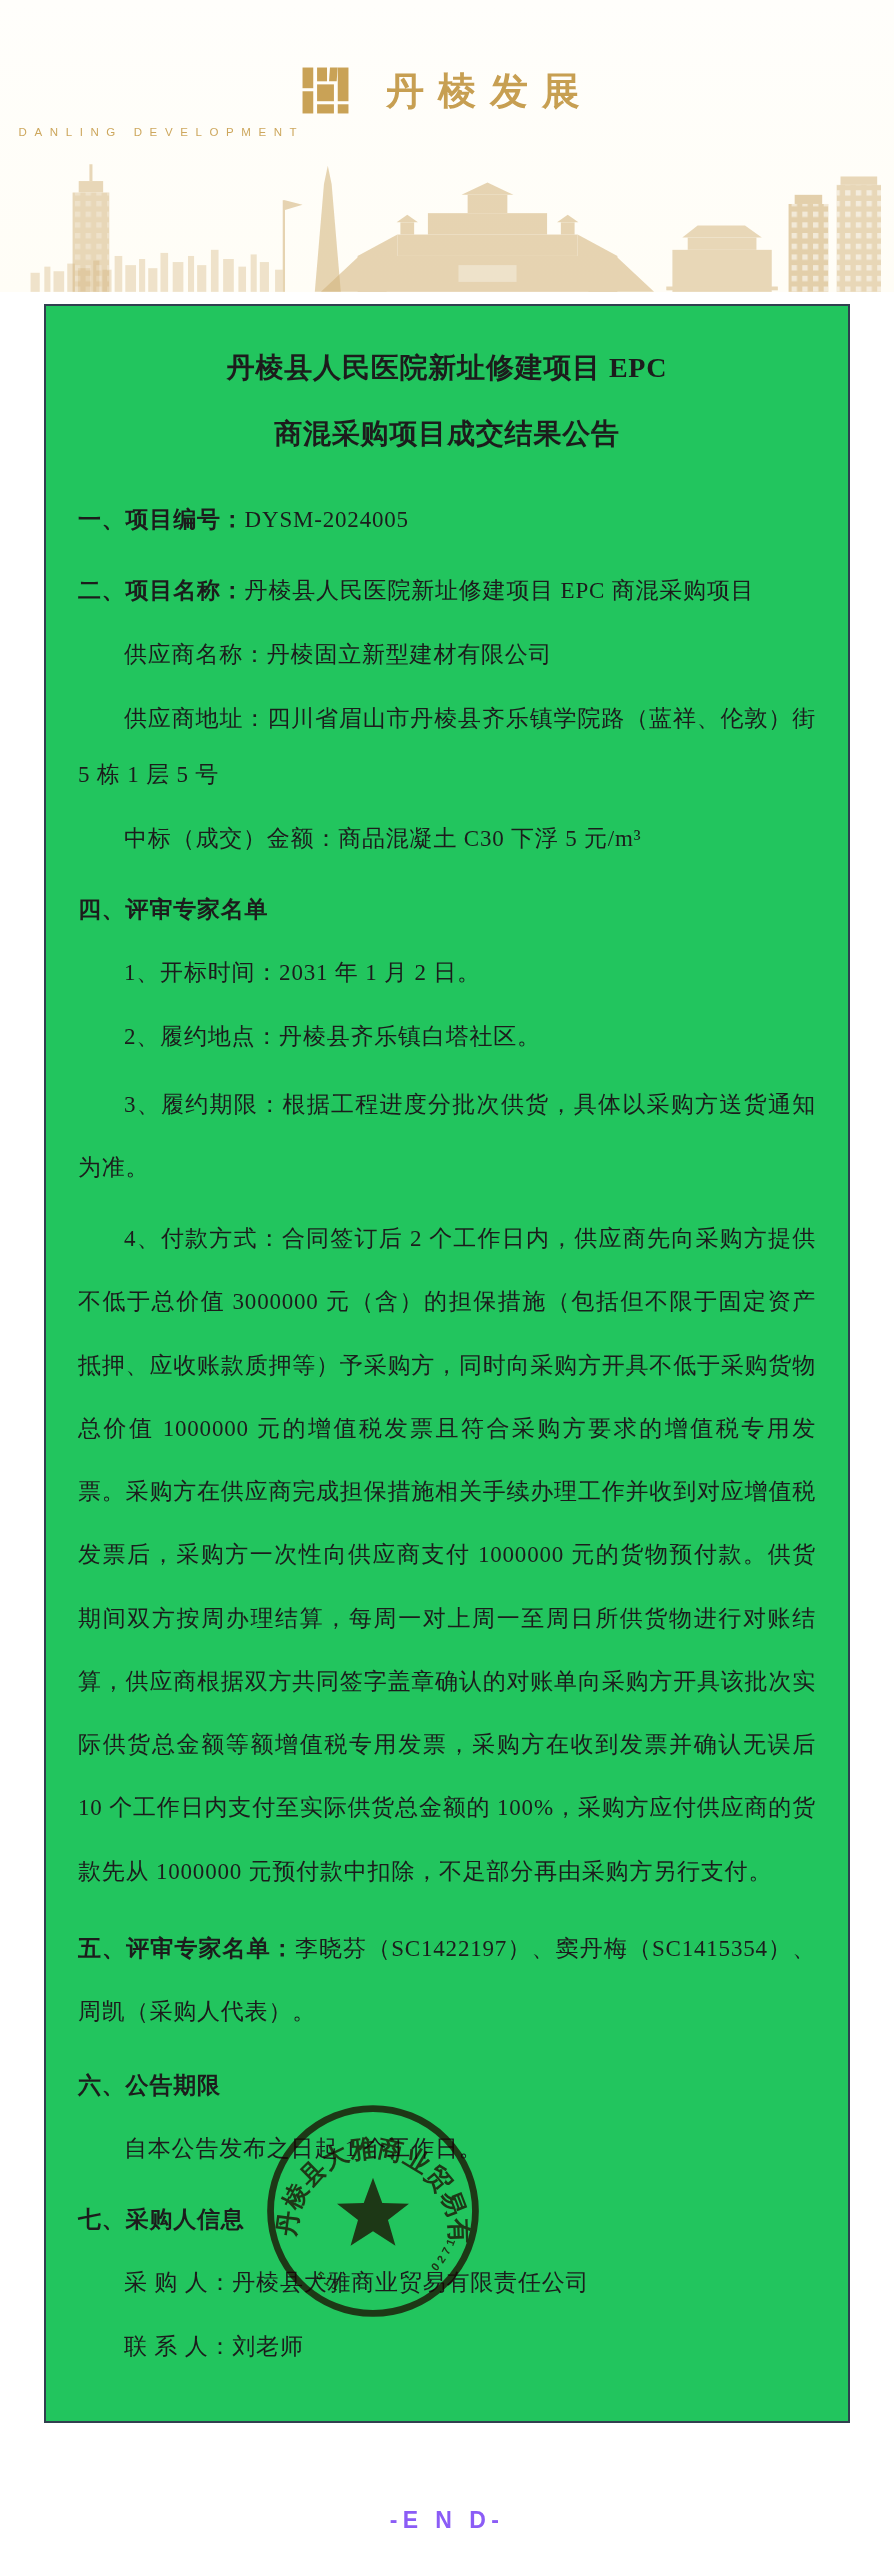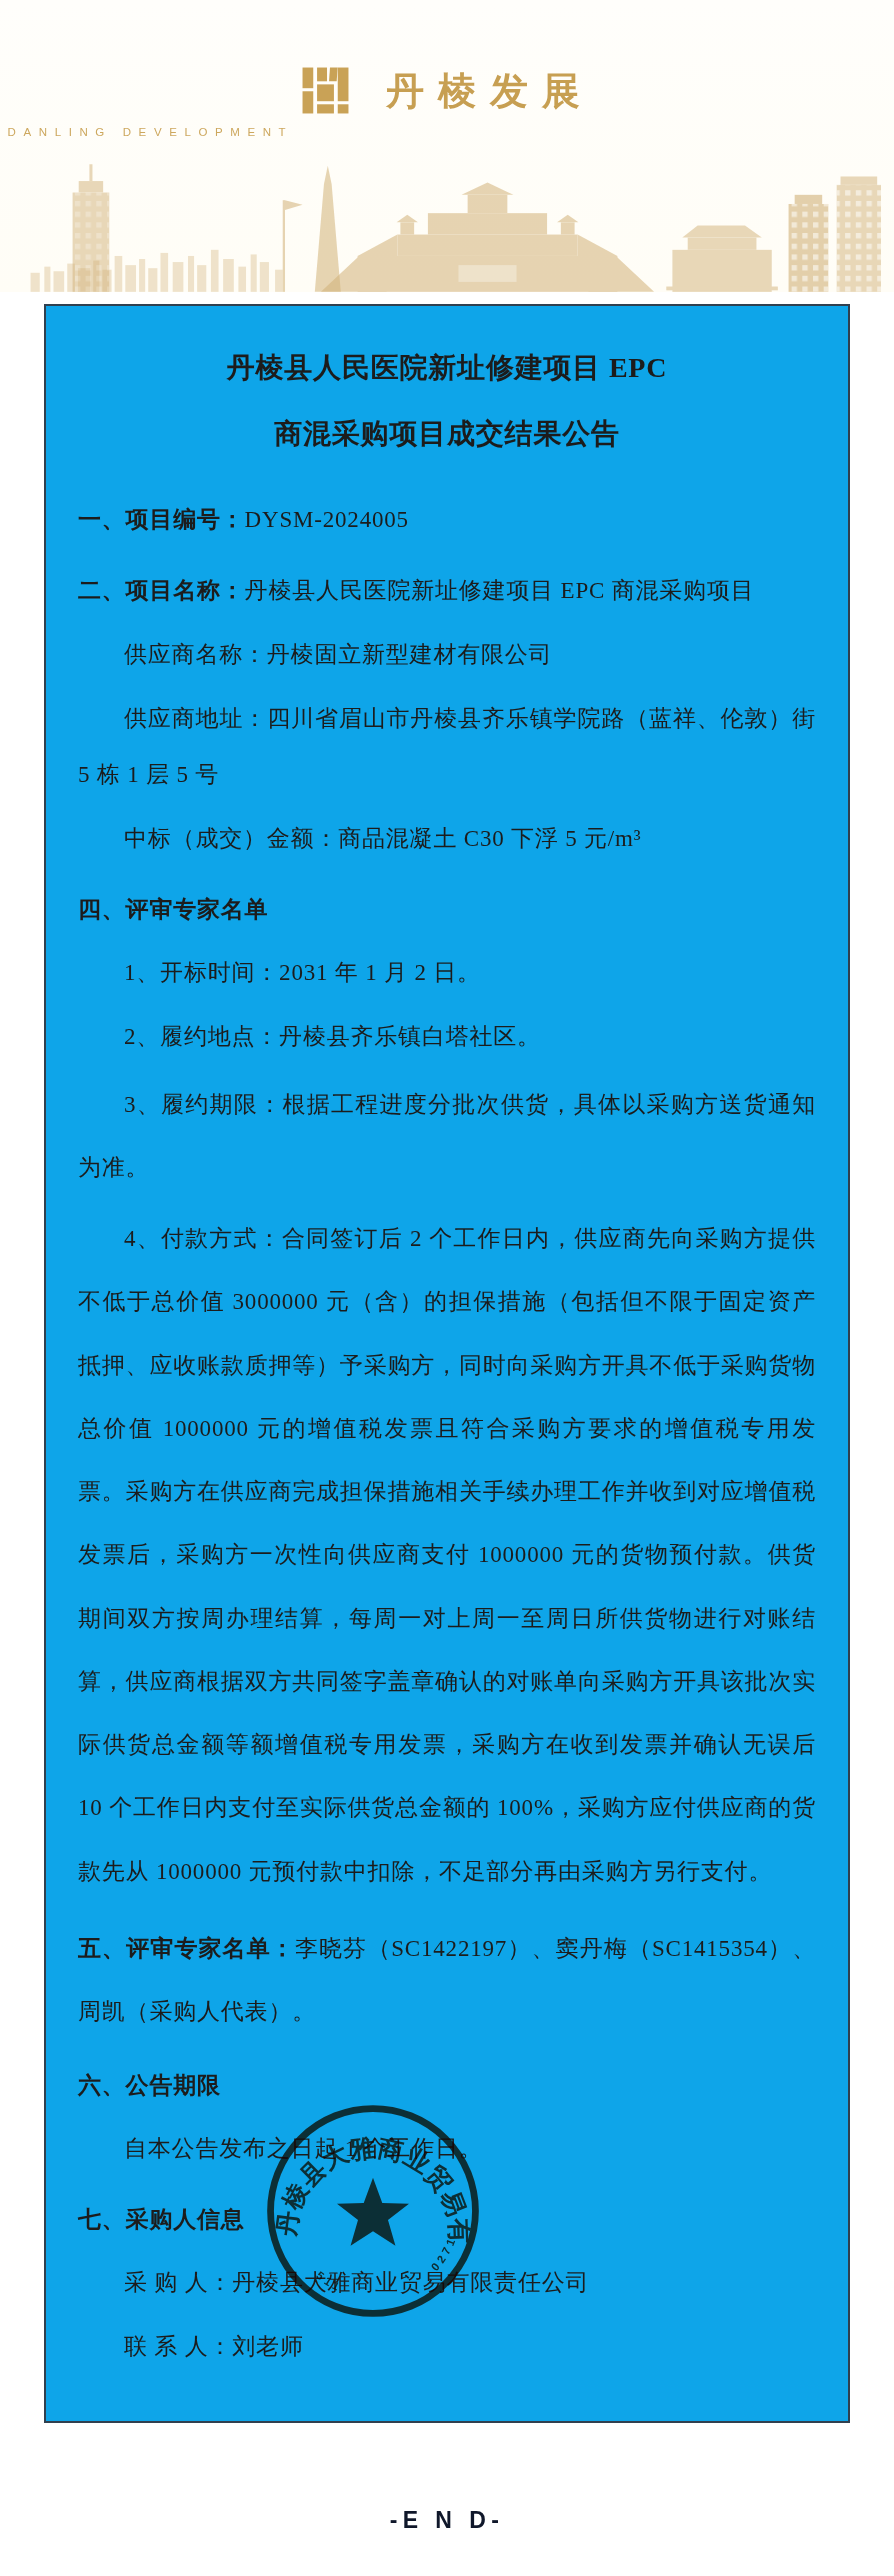--- a/index.html
+++ b/index.html
@@ -18,29 +18,29 @@
     display:flex; align-items:center; justify-content:center; gap:23px;
   }
   .logo-mark { width:49px; height:49px; display:inline-block; }
   .brand-name {
     font-size:38px; font-weight:600; color:#c79f52;
     letter-spacing:13.8px; text-indent:13.8px; line-height:1;
   }
   .brand-sub {
     margin-top:10.7px;
     font-family:"Liberation Sans","DejaVu Sans",sans-serif;
-    font-size:11.5px; color:#cda75d; letter-spacing:7.6px; text-indent:7.6px;
+    font-size:11.5px; color:#cda75d; letter-spacing:7.6px; text-indent:7.6px;padding-left:11px;
   }
   .skyline { display:block; margin-top:20px; width:894px; height:134px; }
 
   
   .doc-box {
     margin:12.2px 44px 0 44px;
     border:2.3px solid #30404f;
-    background:#0ea5e9;
+    background:#22c55e;
     padding:35px 32px 46px 32px;
     box-sizing:border-box;
   }
   .doc-title {
     text-align:center;
     font-size:28px; font-weight:700;
     line-height:1.25;
     margin:9.2px 0 0 0;
     letter-spacing:0.8px;
   }
@@ -71,21 +71,21 @@
     opacity:0.93;
     pointer-events:none;
   }
 
   
   .footer {
     text-align:center;
     margin-top:84px;
     padding-bottom:26px;
     font-family:"Liberation Sans","DejaVu Sans",sans-serif;
-    font-size:23px; font-weight:700; color:#0f172a;
+    font-size:23px; font-weight:700; color:#8b5cf6;
     letter-spacing:5.4px;
   }
 </style>
 </head>
 <body>
 
 <div class="header">
   <div class="brand-row">
     <span class="logo-mark">
       <svg width="49" height="49" viewBox="0 0 64 64" xmlns="http://www.w3.org/2000/svg">

